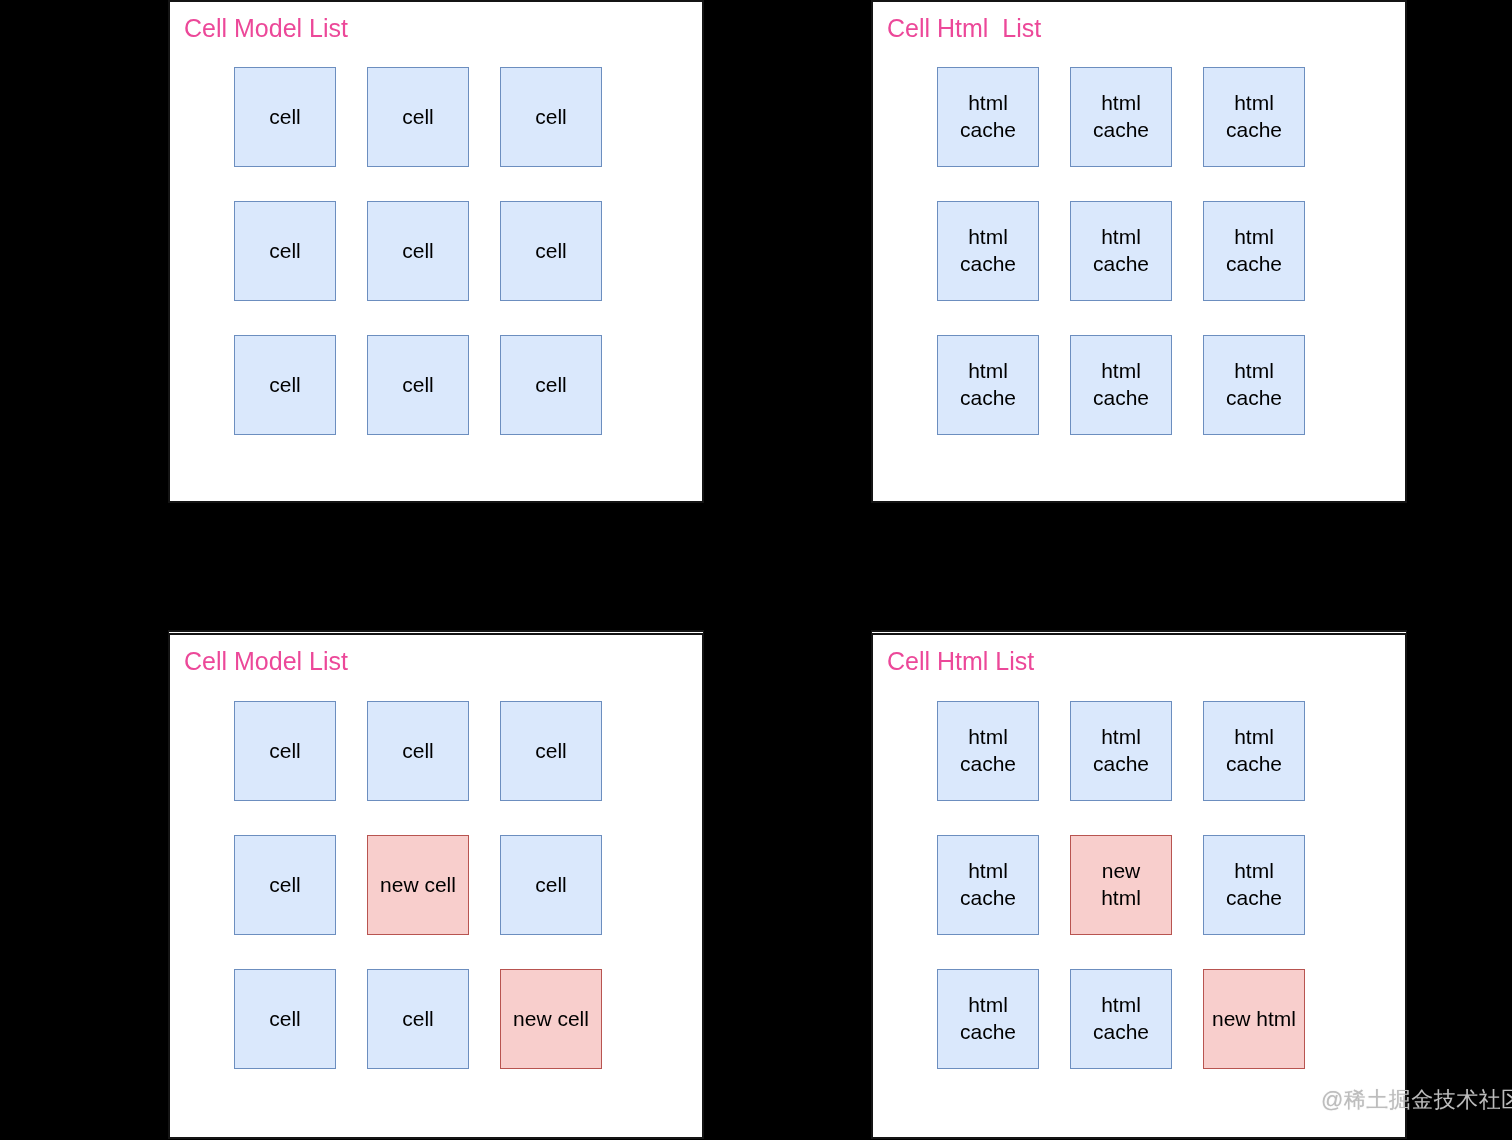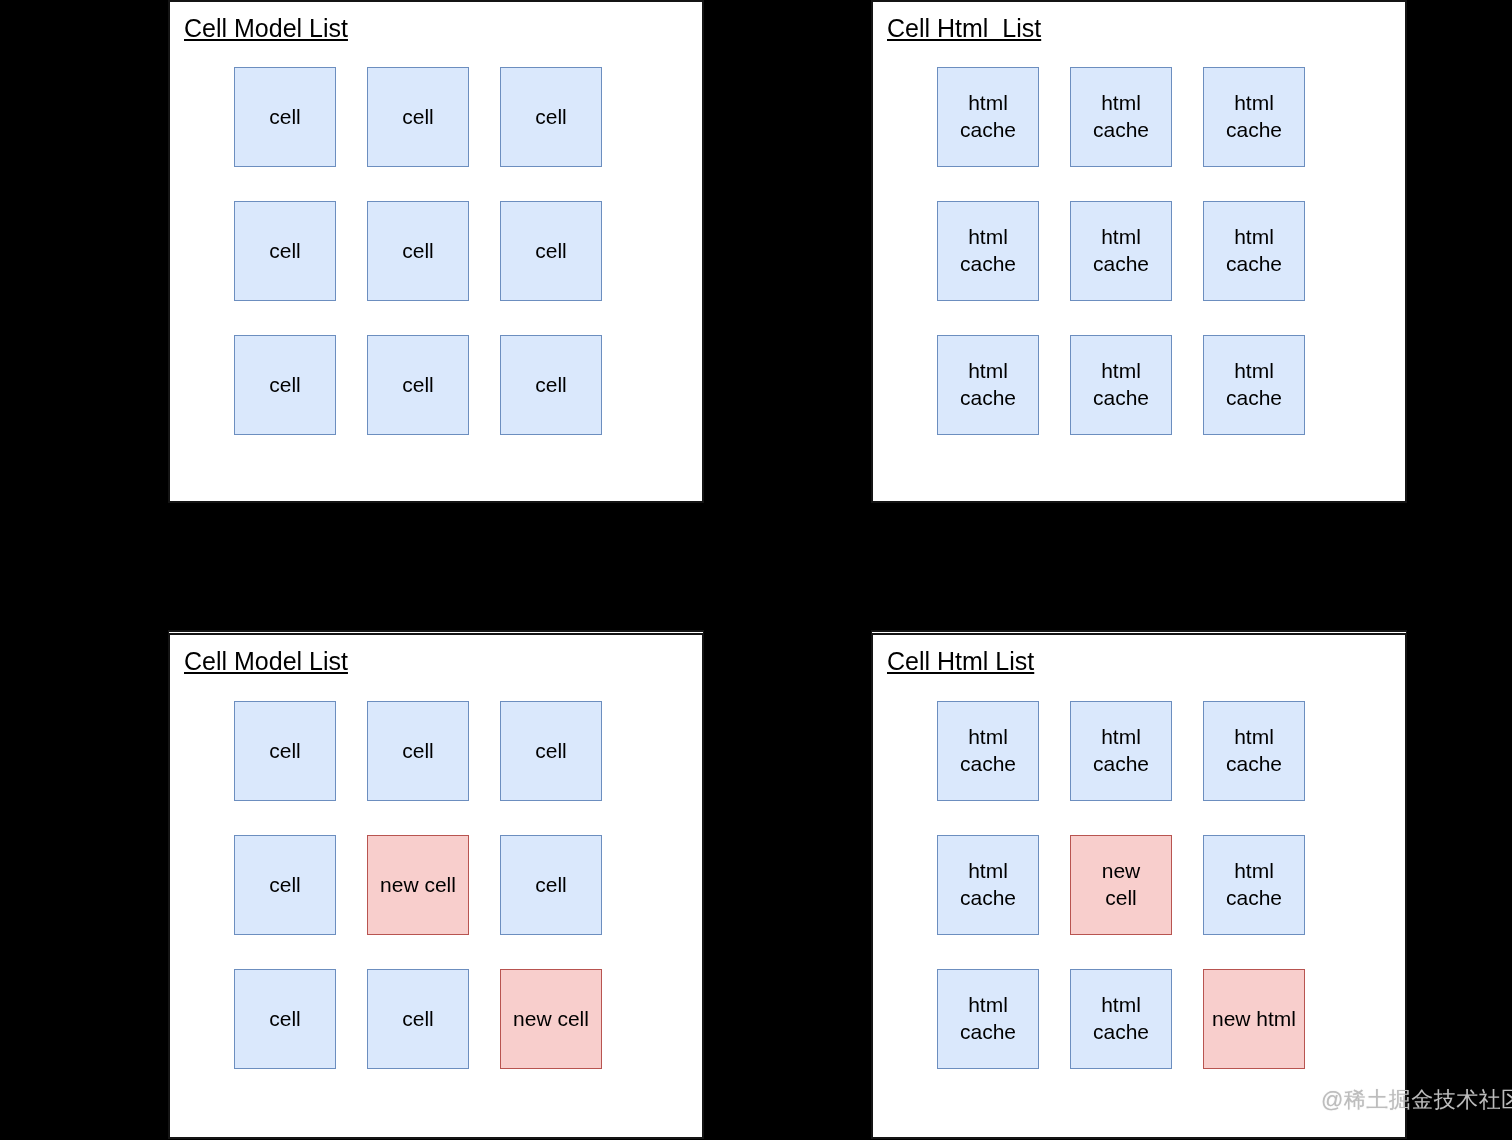--- a/index.html
+++ b/index.html
@@ -19,23 +19,22 @@
   }
   #panel-0 { left: 168px; top: 0px;   width: 536px; height: 503px; }
   #panel-1 { left: 871px; top: 0px;   width: 536px; height: 503px; }
   #panel-2 { left: 168px; top: 630px; width: 536px; height: 509px; border-top: 5px double #141414; }
   #panel-3 { left: 871px; top: 630px; width: 536px; height: 509px; border-top: 5px double #141414; }
   .panel-title {
     position: absolute;
     left: 14px; top: 11px;
     font-size: 25px;
     line-height: 1.2;
-    color: #000000;
+    color: #ec4899;
     white-space: pre; 
-    text-decoration: underline;
   }
   .grid {
     position: absolute;
     left: 64px; top: 65px;
     display: grid;
     grid-template-columns: repeat(3, 102px);
     grid-auto-rows: 100px;
     column-gap: 31px;
     row-gap: 34px;
   }
@@ -129,21 +128,21 @@
   <div class="grid">
     <div class="cell" data-state="normal">html
 cache</div>
     <div class="cell" data-state="normal">html
 cache</div>
     <div class="cell" data-state="normal">html
 cache</div>
     <div class="cell" data-state="normal">html
 cache</div>
     <div class="cell" data-state="new">new
-cell</div>
+html</div>
     <div class="cell" data-state="normal">html
 cache</div>
     <div class="cell" data-state="normal">html
 cache</div>
     <div class="cell" data-state="normal">html
 cache</div>
     <div class="cell" data-state="new">new html</div>
   </div>
 </div>
 

